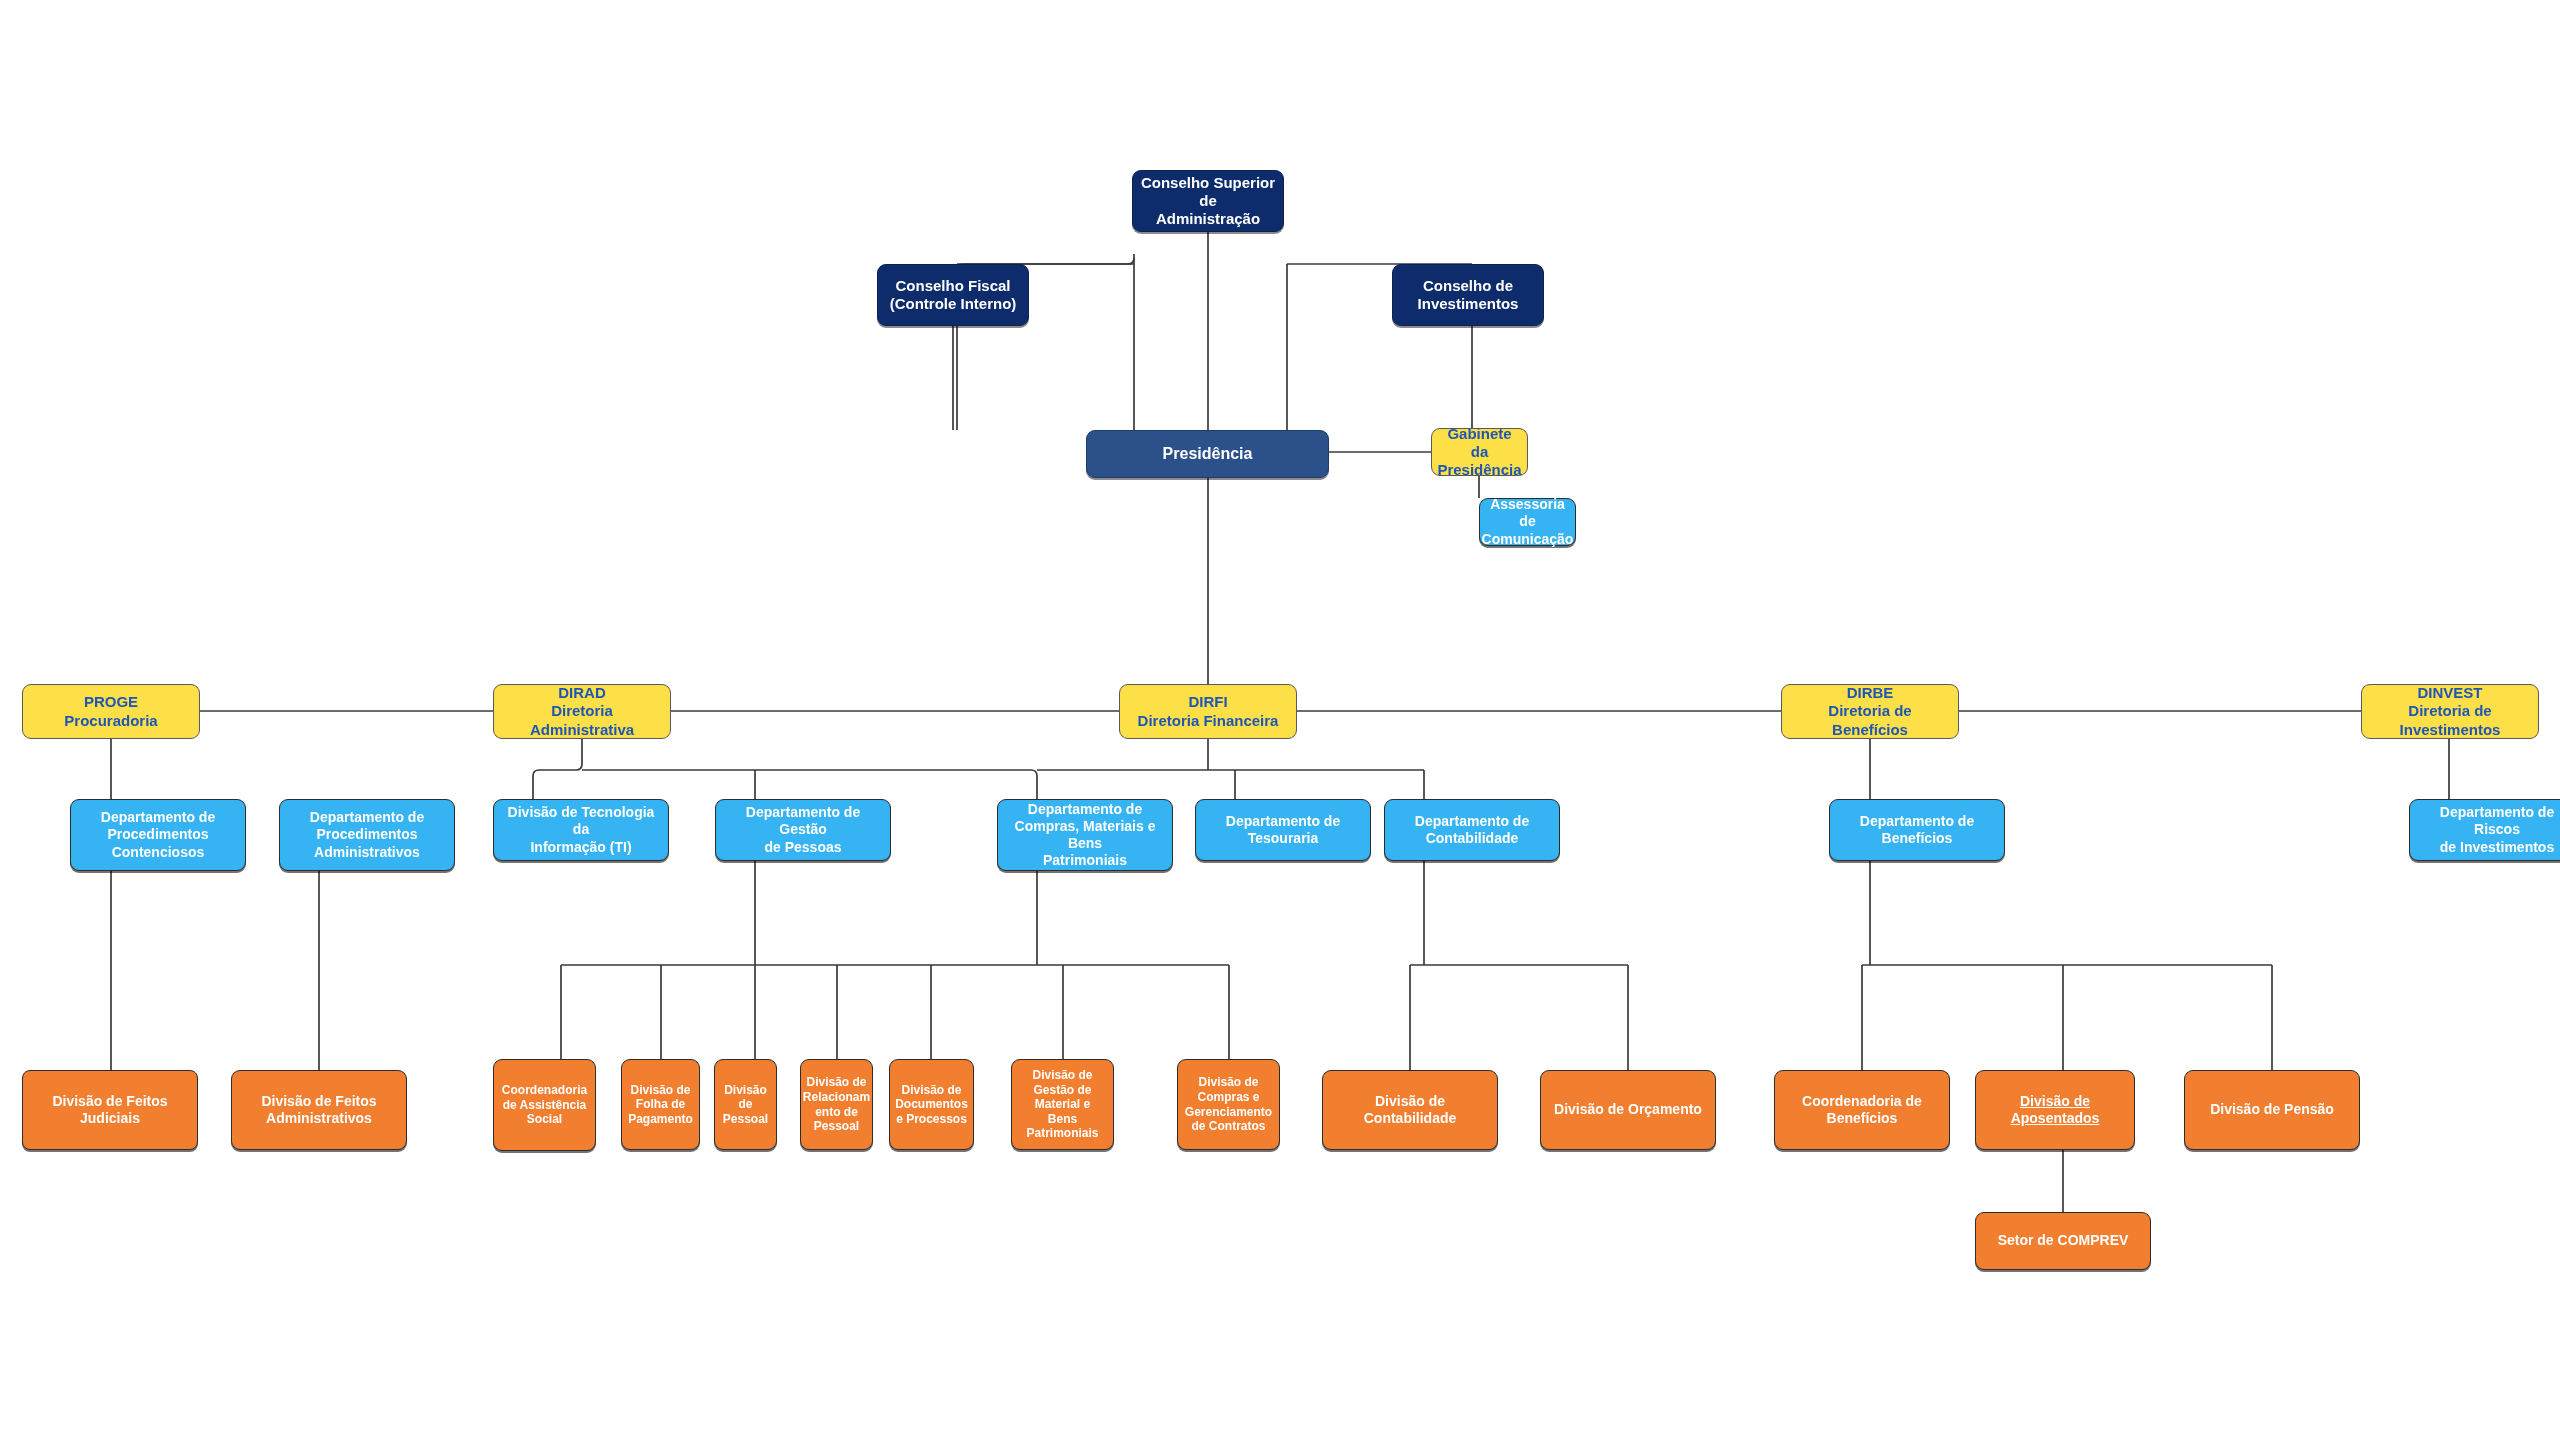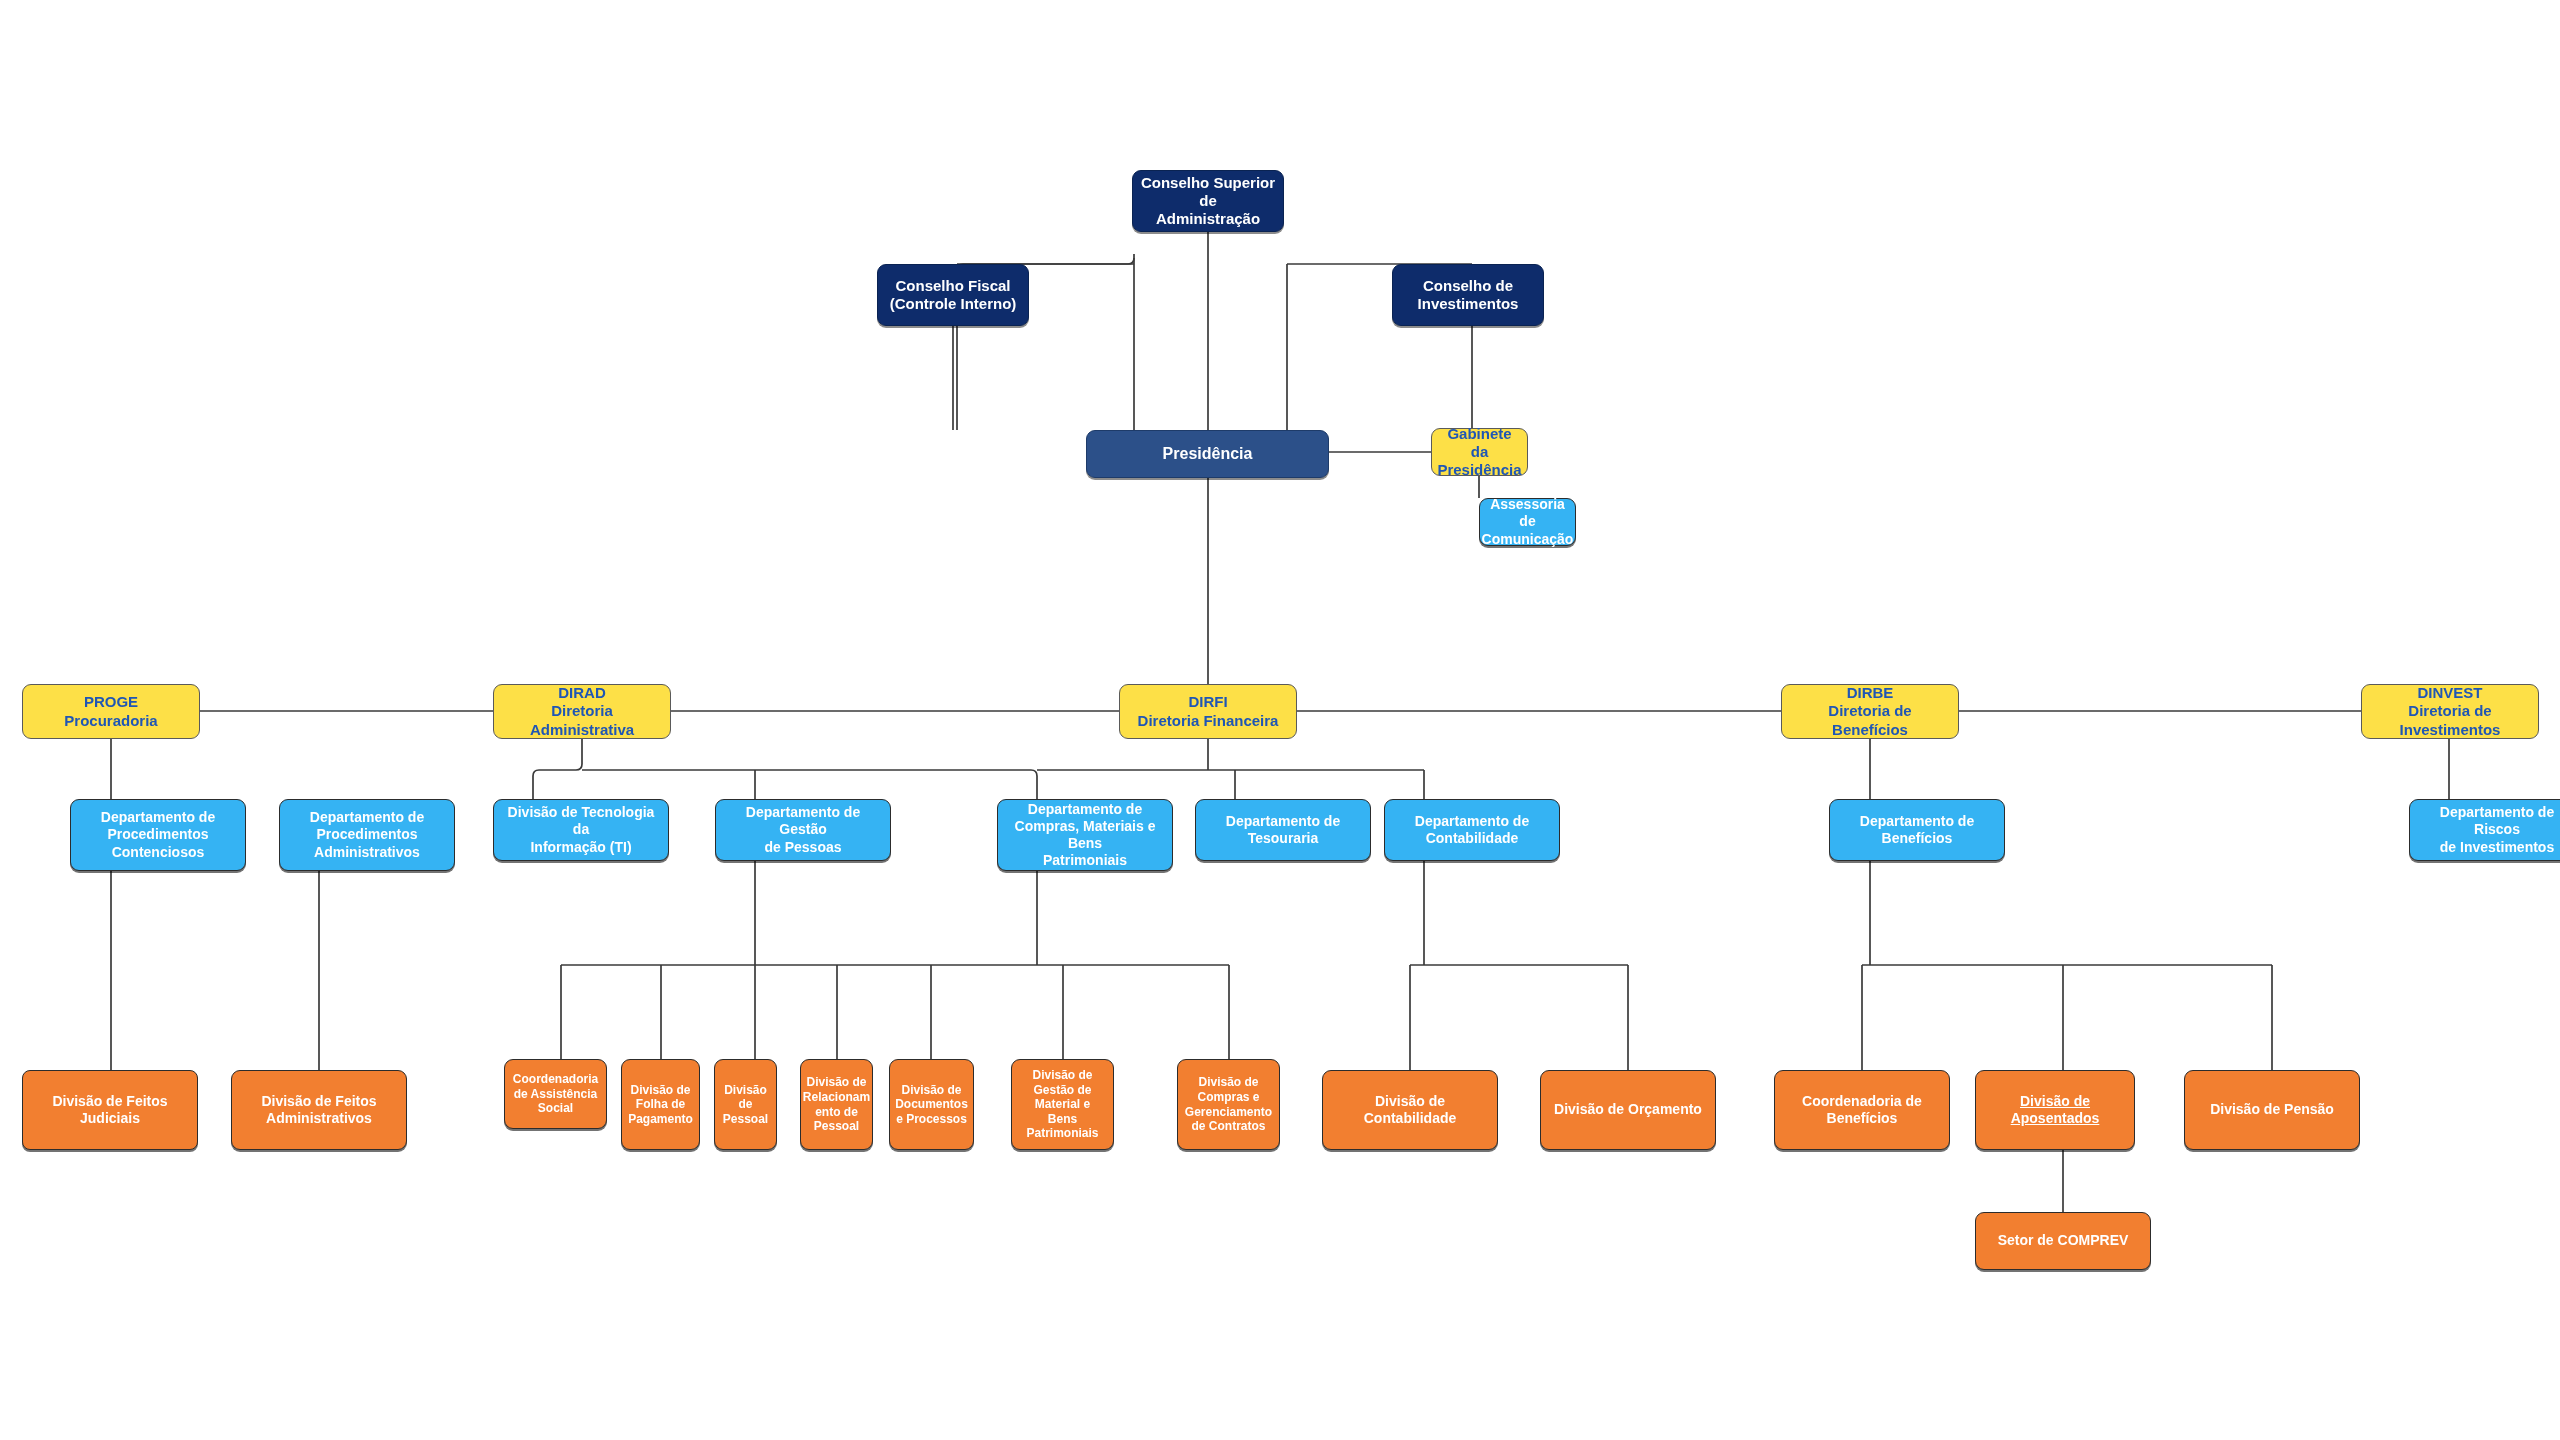--- a/index.html
+++ b/index.html
@@ -196,21 +196,21 @@
   <div class="node t-blue" style="left: 1336px; top: 799px; width: 176px; height: 62px;">Departamento de
 Contabilidade</div>
   <div class="node t-blue" style="left: 1781px; top: 799px; width: 176px; height: 62px;">Departamento de
 Benefícios</div>
   <div class="node t-blue" style="left: 2361px; top: 799px; width: 176px; height: 62px;">Departamento de Riscos
 de Investimentos</div>
 
   <div class="node t-orange" style="left: 22px; top: 1070px; width: 176px; height: 80px; border-radius: 8px;">Divisão de Feitos Judiciais</div>
   <div class="node t-orange" style="left: 231px; top: 1070px; width: 176px; height: 80px;">Divisão de Feitos
 Administrativos</div>
-  <div class="node t-orange sz-xs" style="left: 504px; top: 1059px; width: 103px; height: 70px;">Coordenadoria
+  <div class="node t-orange sz-xs" style="left: 493px; top: 1059px; width: 103px; height: 92px;">Coordenadoria
 de Assistência
 Social</div>
   <div class="node t-orange sz-xs" style="left: 621px; top: 1059px; width: 79px; height: 91px;">Divisão de
 Folha de
 Pagamento</div>
   <div class="node t-orange sz-xs" style="left: 714px; top: 1059px; width: 63px; height: 91px;">Divisão
 de
 Pessoal</div>
   <div class="node t-orange sz-xs" style="left: 800px; top: 1059px; width: 73px; height: 91px;">Divisão de
 Relacionam

